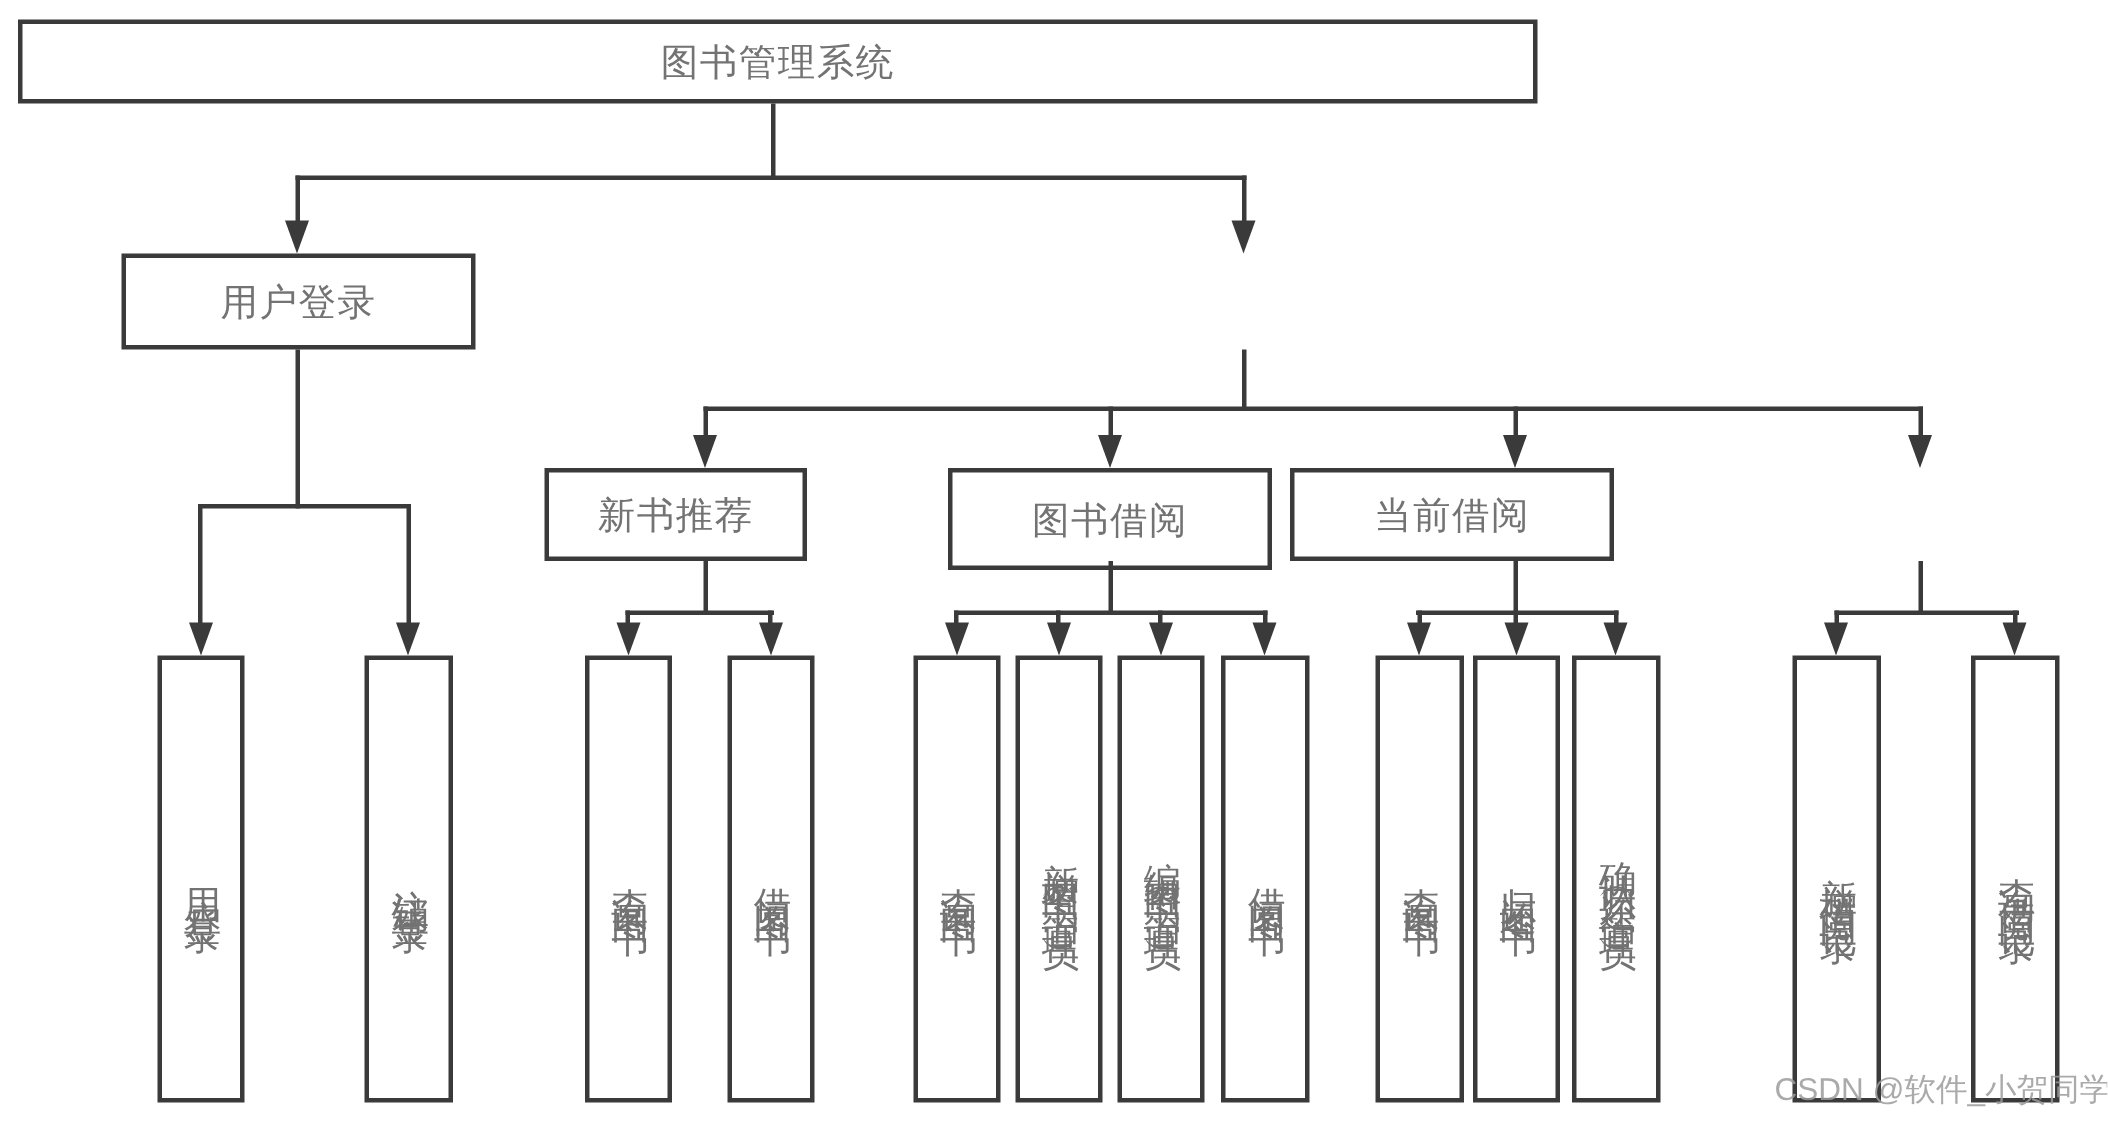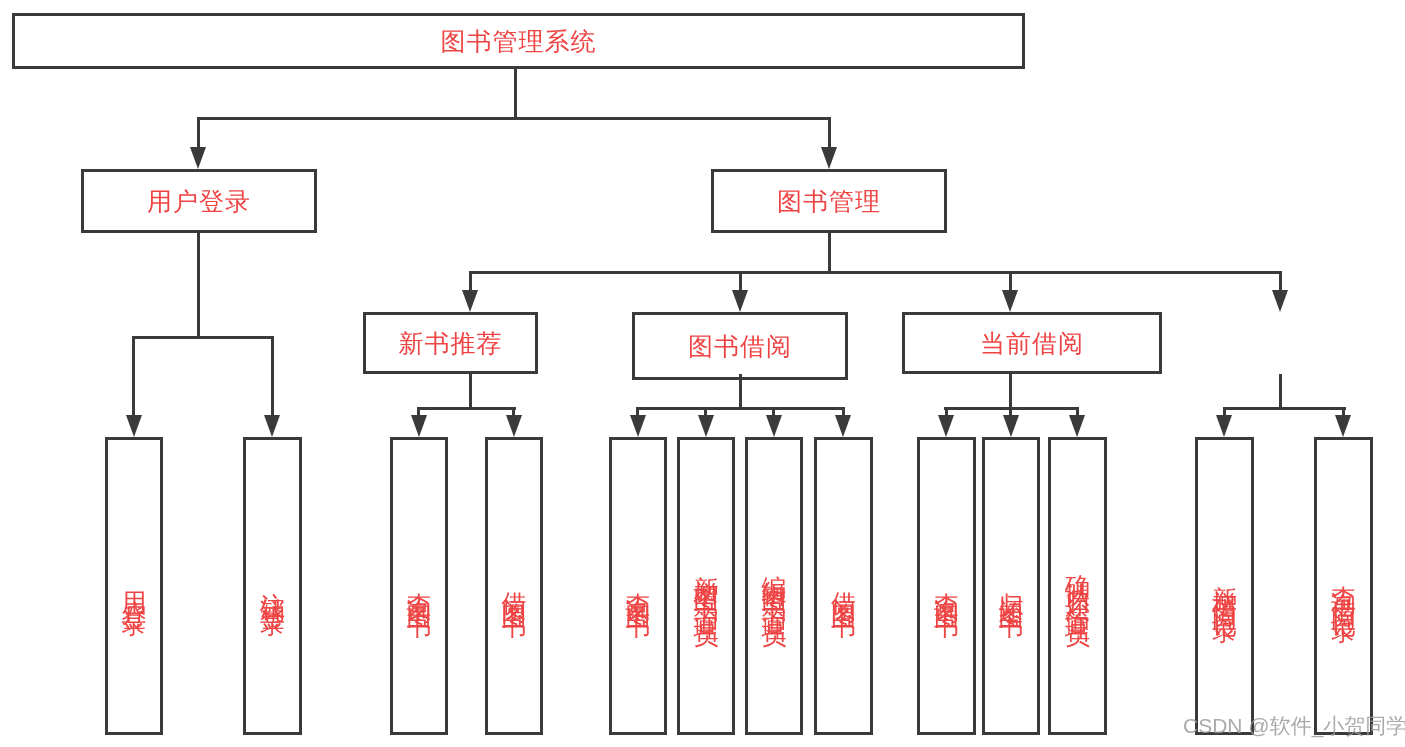--- a/index.html
+++ b/index.html
@@ -9,21 +9,21 @@
     background:#ffffff;
     font-family:"Liberation Sans","DejaVu Sans",sans-serif;
     overflow:hidden;
   }
   .box{
     position:absolute;
     background:#ffffff;
     border:3px solid #3a3a3a;
     box-sizing:border-box;
     display:flex;align-items:center;justify-content:center;
-    color:#ef4444;
+    color:#737373;
     font-size:25px;
     letter-spacing:1px;
   }
   .box.v span{
     writing-mode:vertical-rl;
     text-orientation:mixed;
     letter-spacing:7px;
     line-height:1;
   }
   .hl{position:absolute;height:3px;background:#3a3a3a;}
@@ -54,23 +54,20 @@
   <div class="vl" style="left:514px;top:69px;height:50px"></div>
   <div class="hl" style="left:197px;top:117px;width:634px"></div>
   <div class="vl" style="left:197px;top:117px;height:32px"></div>
   <div class="arr" style="left:190px;top:147px"></div>
   <div class="vl" style="left:828px;top:117px;height:32px"></div>
   <div class="arr" style="left:821px;top:147px"></div>
 
   <div class="box h" style="left:81px;top:169px;width:236px;height:64px">
     <span>用户登录</span>
   </div>
-  <div class="box h" style="left:711px;top:169px;width:236px;height:64px">
-    <span>图书管理</span>
-  </div>
 
   <div class="vl" style="left:197px;top:233px;height:106px"></div>
   <div class="hl" style="left:132px;top:336px;width:142px"></div>
   <div class="vl" style="left:132px;top:336px;height:81px"></div>
   <div class="arr" style="left:126px;top:415px"></div>
   <div class="vl" style="left:271px;top:336px;height:81px"></div>
   <div class="arr" style="left:264px;top:415px"></div>
 
   <div class="vl" style="left:828px;top:233px;height:41px"></div>
   <div class="hl" style="left:469px;top:271px;width:813px"></div>
@@ -82,21 +79,21 @@
   <div class="arr" style="left:1002px;top:290px"></div>
   <div class="vl" style="left:1279px;top:271px;height:20px"></div>
   <div class="arr" style="left:1272px;top:290px"></div>
 
   <div class="box h" style="left:363px;top:312px;width:175px;height:62px">
     <span>新书推荐</span>
   </div>
   <div class="box h" style="left:632px;top:312px;width:216px;height:68px">
     <span>图书借阅</span>
   </div>
-  <div class="box h" style="left:902px;top:312px;width:260px;height:62px">
+  <div class="box h" style="left:860px;top:312px;width:216px;height:62px">
     <span>当前借阅</span>
   </div>
 
   <div class="vl" style="left:469px;top:374px;height:36px"></div>
   <div class="hl" style="left:417px;top:407px;width:99px"></div>
   <div class="vl" style="left:417px;top:407px;height:10px"></div>
   <div class="arr" style="left:411px;top:415px"></div>
   <div class="vl" style="left:512px;top:407px;height:10px"></div>
   <div class="arr" style="left:506px;top:415px"></div>
 

